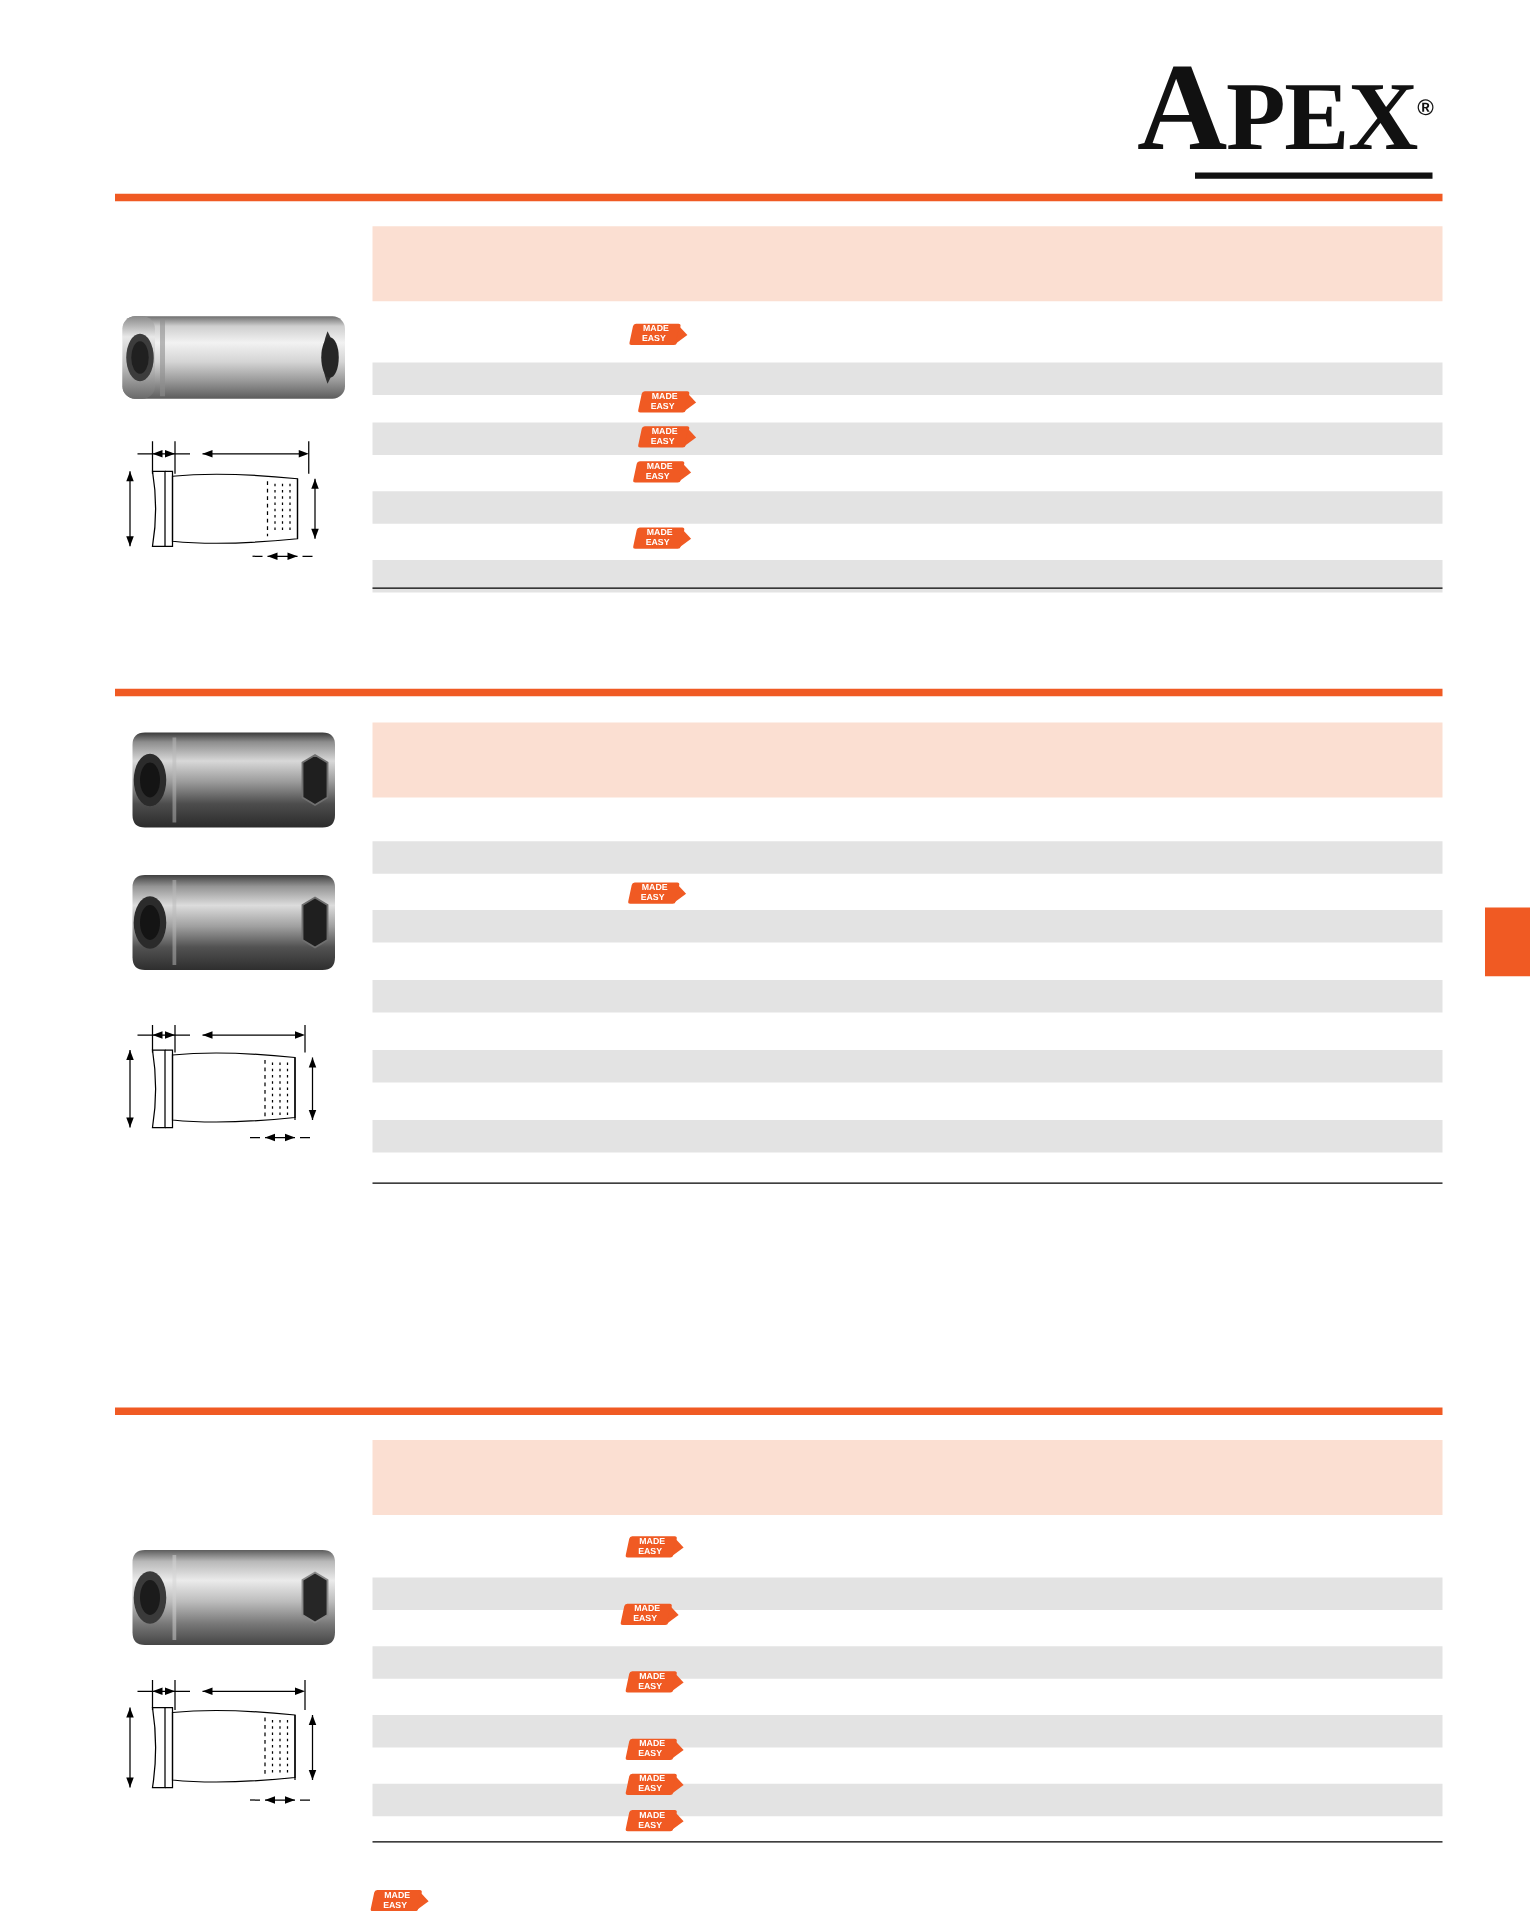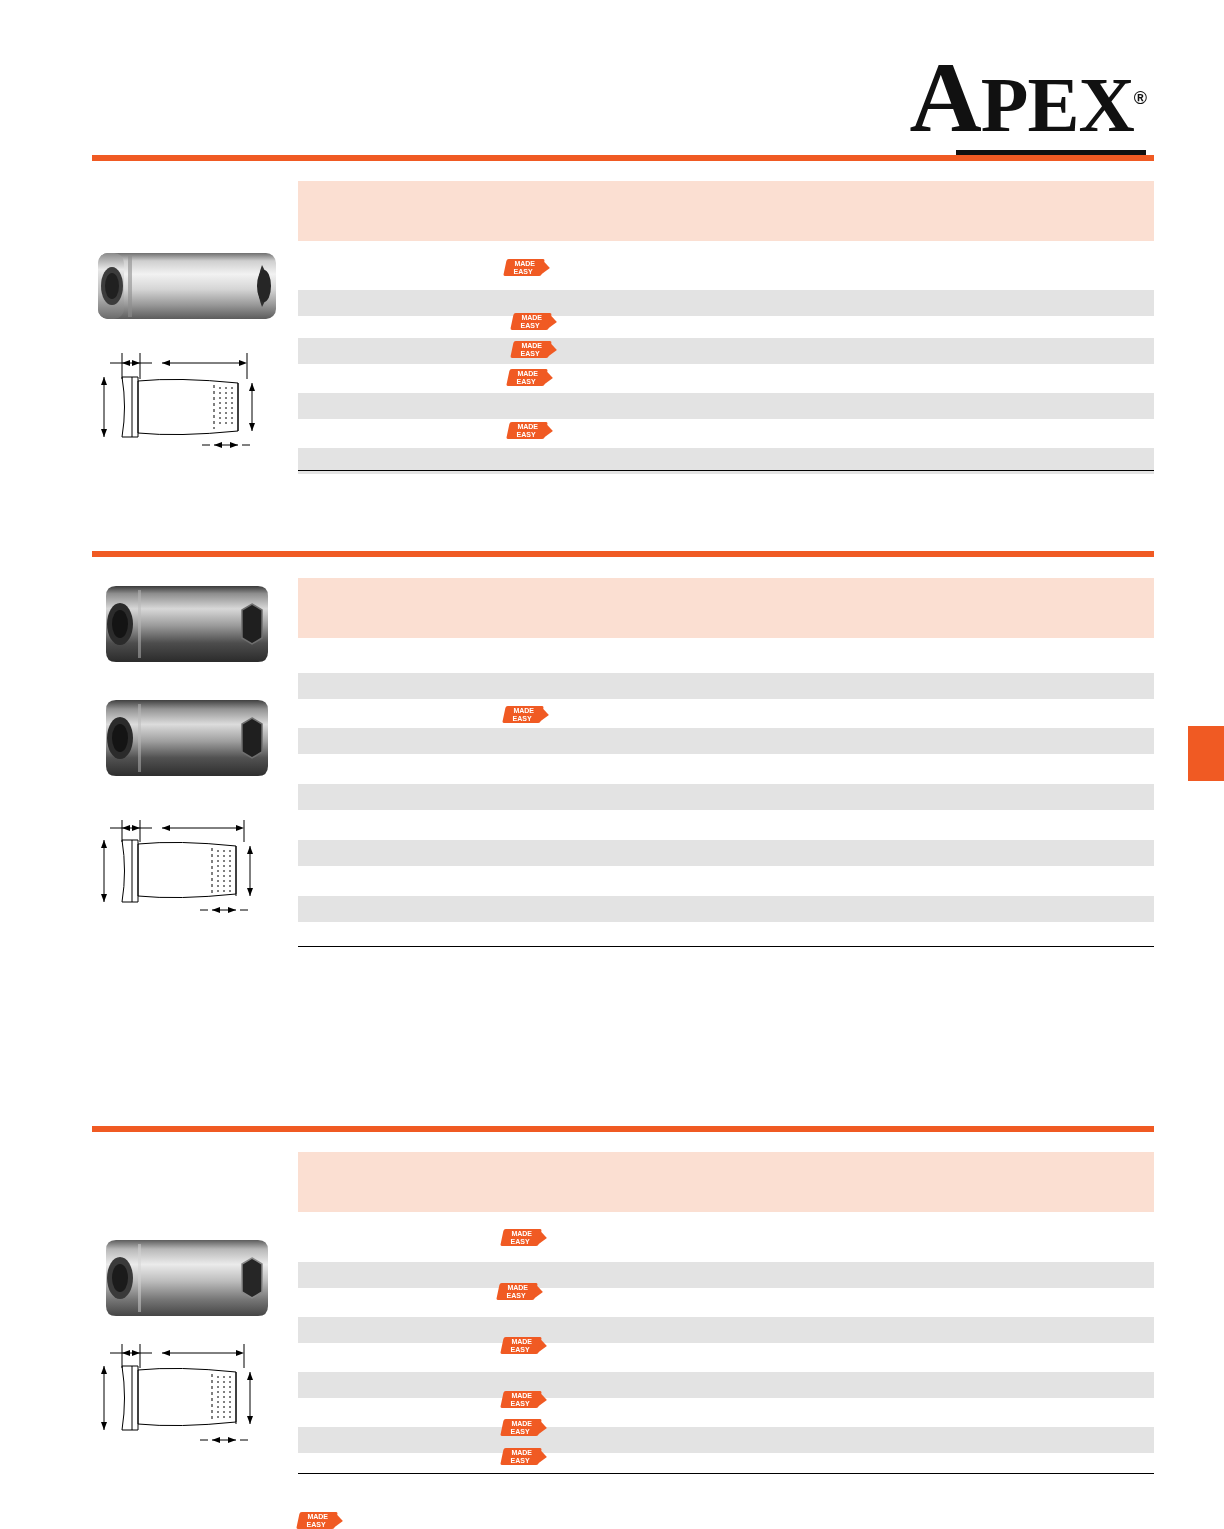--- a/index.html
+++ b/index.html
@@ -13,21 +13,21 @@
     position: relative;
     font-family: "Liberation Sans", sans-serif;
     color: #000;
     overflow: hidden;
   }
 
   
   .logo {
     position: absolute;
     right: 78px;
-    top: 48px;
+    top: 36px;
     text-align: center;
     line-height: 1;
   }
   .logo-word {
     font-family: "Liberation Serif", serif;
     font-weight: bold;
     font-size: 78px;
     letter-spacing: -1px;
     color: #111;
     display: inline-block;

